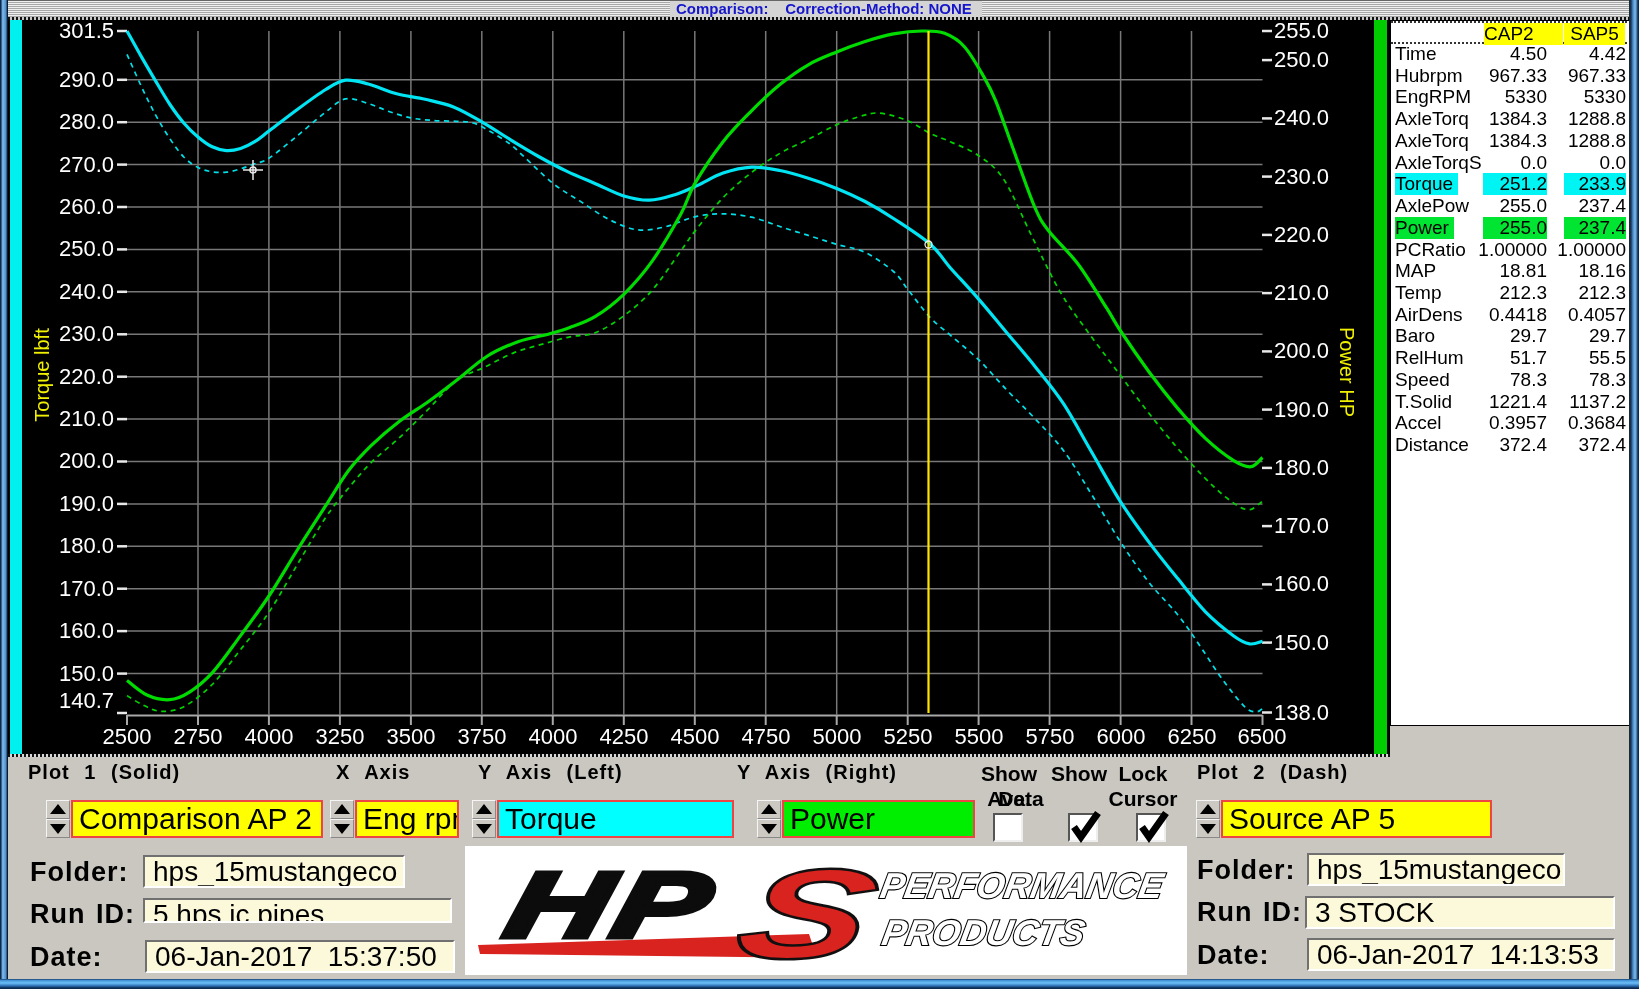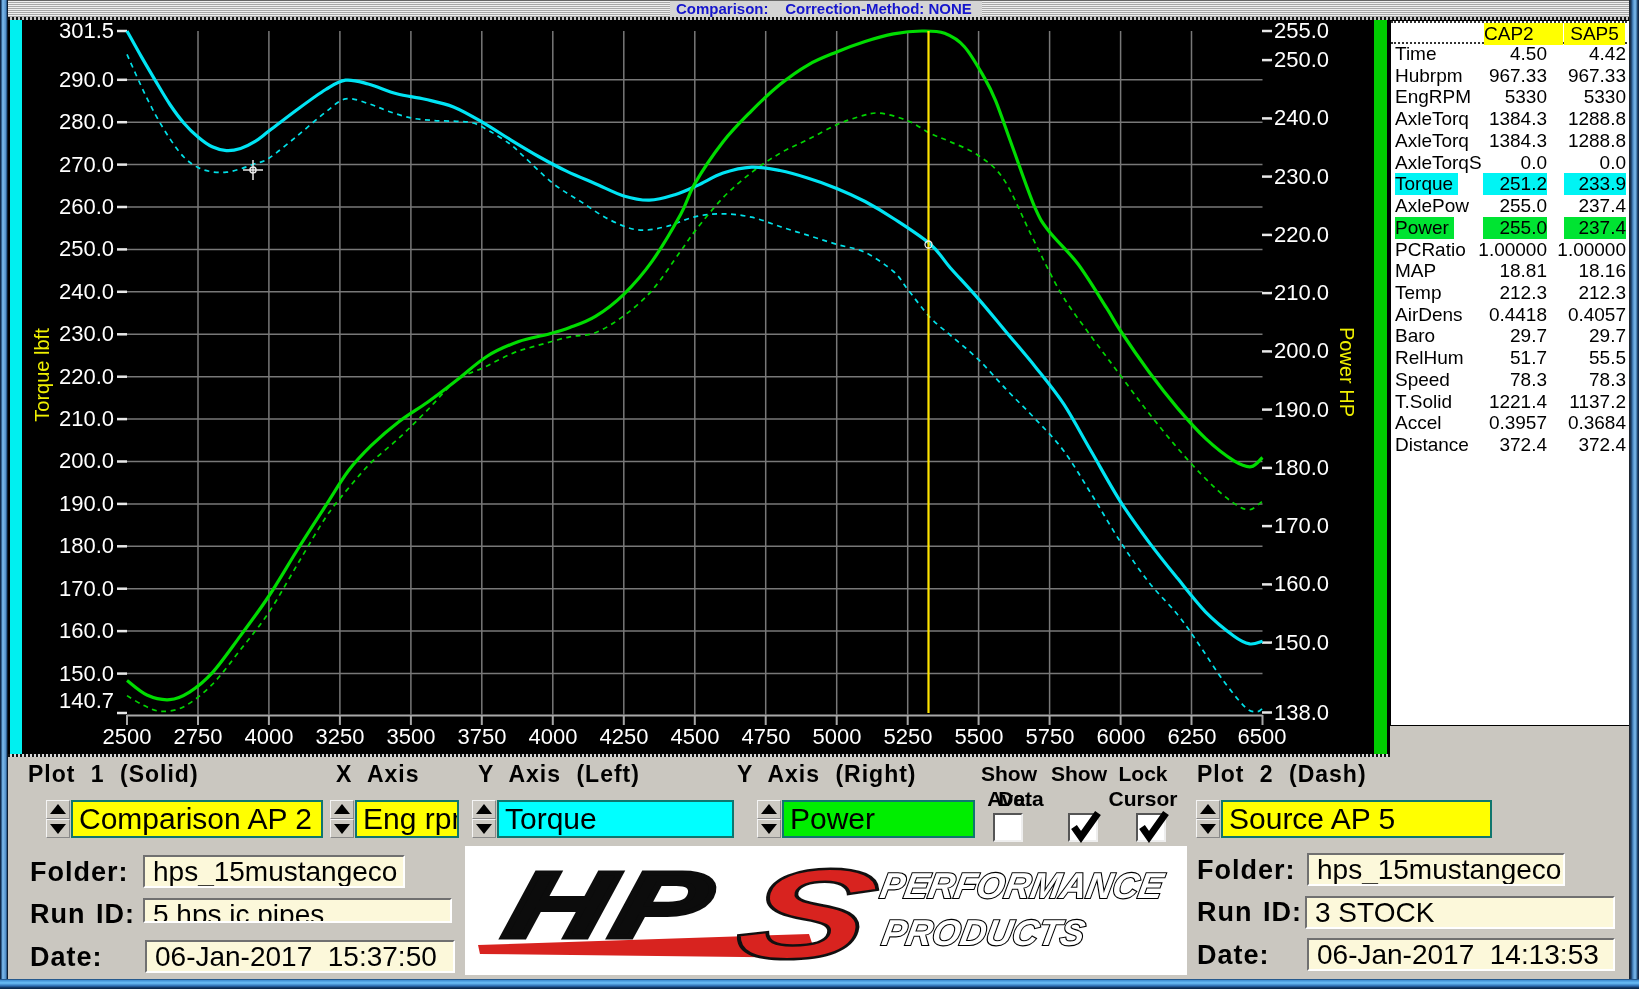--- a/index.html
+++ b/index.html
@@ -19,23 +19,23 @@
 .yr{position:absolute;left:1274px;width:98px;text-align:left;color:#fff;font-size:22px;line-height:22px;}
 .xl{position:absolute;top:726px;width:72px;text-align:center;color:#fff;font-size:22px;line-height:22px;}
 .at{position:absolute;color:#f0f000;font-size:20px;white-space:nowrap;}
 #panel{left:1390px;top:20px;width:240px;height:706px;background:#fff;border:1px solid #000;box-sizing:border-box;font-size:19px;color:#000;}
 .row{position:absolute;left:2px;width:234px;height:21px;white-space:pre;}
 .lab{position:absolute;left:2px;top:0;}
 .v1{position:absolute;width:110px;right:80px;top:0;text-align:right;}
 .v2{position:absolute;width:90px;right:1px;top:0;text-align:right;}
 #ctrl{left:8px;top:757px;width:1622px;height:223px;background:#cac7c0;}
 #ctrlr{left:1390px;top:726px;width:240px;height:254px;background:#cac7c0;}
-.blab{position:absolute;color:#000;font-weight:bold;font-size:23px;white-space:nowrap;letter-spacing:1px;word-spacing:8px;}
+.blab{position:absolute;color:#000;font-weight:bold;font-size:20px;white-space:nowrap;letter-spacing:1px;word-spacing:8px;}
 .slab{position:absolute;color:#000;font-weight:bold;font-size:21px;white-space:nowrap;text-align:center;}
-.field{position:absolute;height:38px;box-sizing:border-box;border:2px solid #0f766e;font-size:30px;color:#000;line-height:34px;padding-left:6px;overflow:hidden;white-space:nowrap;top:800px;}
+.field{position:absolute;height:38px;box-sizing:border-box;border:2px solid #ef4444;font-size:30px;color:#000;line-height:34px;padding-left:6px;overflow:hidden;white-space:nowrap;top:800px;}
 .spin{position:absolute;top:800px;width:24px;height:38px;}
 .spin .b{position:absolute;left:0;width:24px;height:19px;background:#ccc9c2;border:1px solid #888;border-top-color:#f5f5f5;border-left-color:#f5f5f5;box-sizing:border-box;}
 .spin .b.d{top:19px;}
 .spin svg{position:absolute;left:0;top:0;}
 .ebox{position:absolute;background:#fcf8da;border:2px solid #707070;border-bottom-color:#fff;border-right-color:#fff;box-sizing:border-box;font-size:28px;color:#000;padding-left:8px;white-space:pre;overflow:hidden;}
 .cb{position:absolute;top:813px;width:30px;height:29px;background:#fff;border:2px solid #555;border-bottom-color:#eee;border-right-color:#eee;box-sizing:border-box;}
 #logo{left:465px;top:846px;width:722px;height:129px;background:#fff;}
 </style></head><body>
 <div id="win">
   <div class="abs" id="chart"></div>

